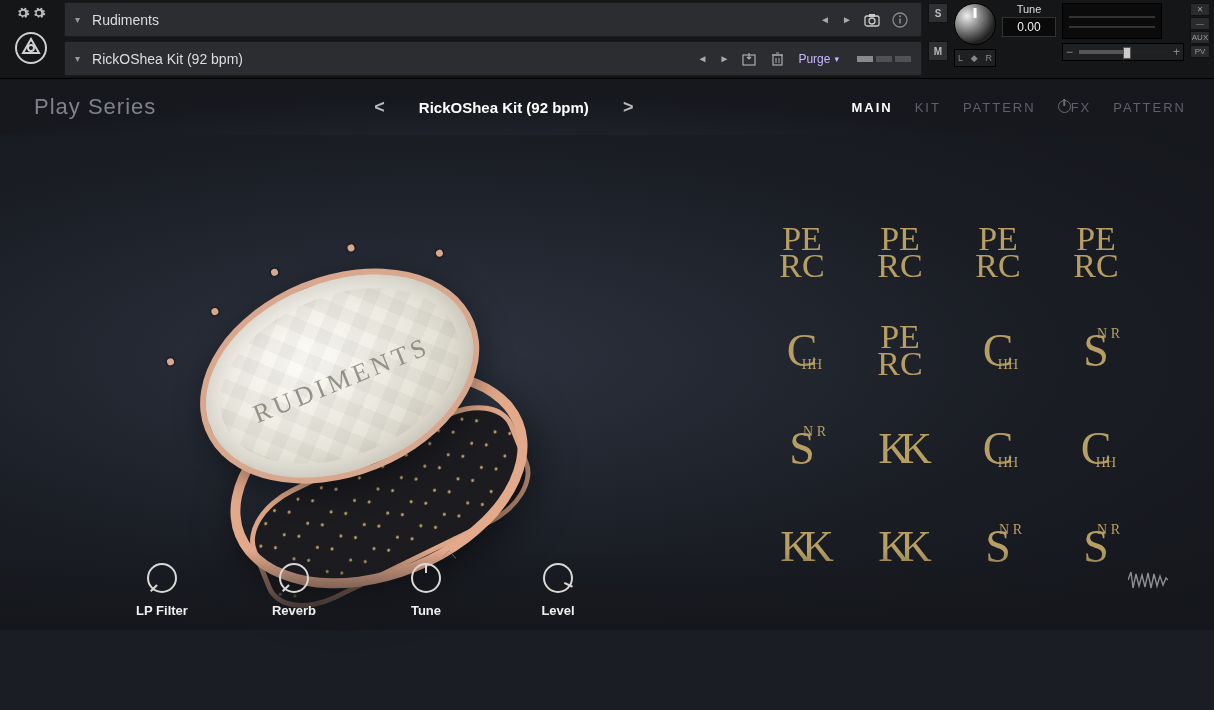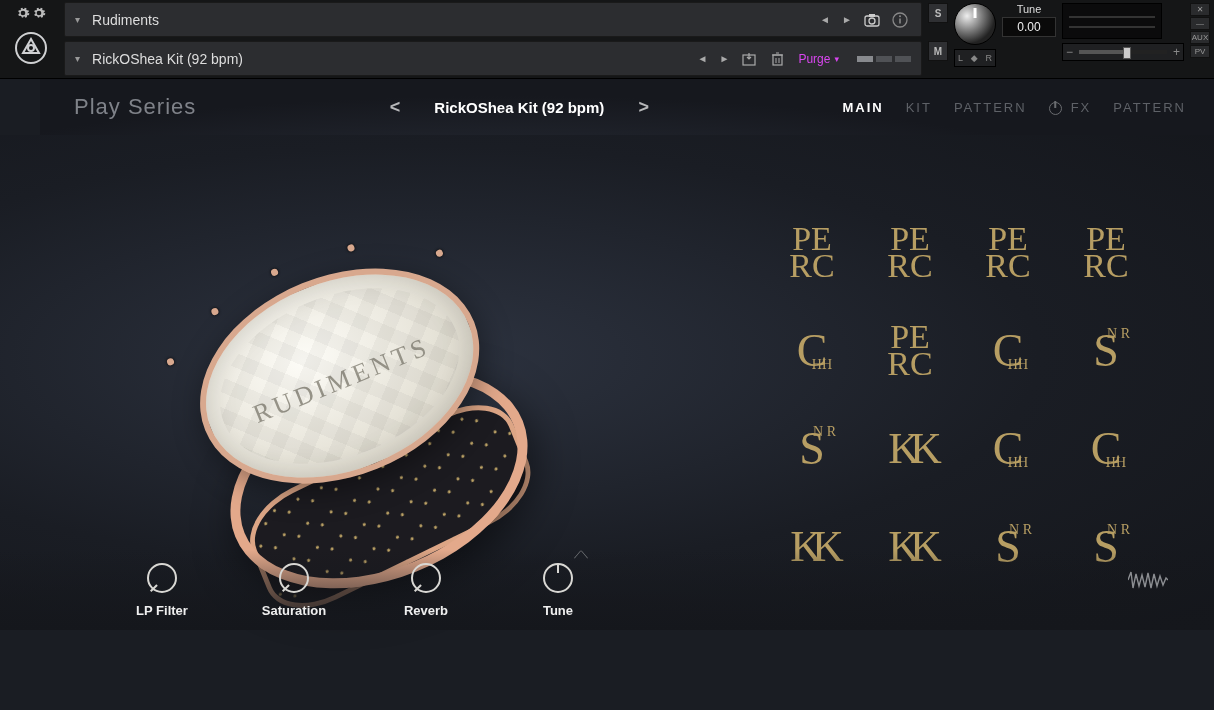--- a/index.html
+++ b/index.html
@@ -59,21 +59,21 @@
   .nav-arrow {
     width:16px; height:16px; display:inline-flex; align-items:center; justify-content:center;
     font-size:10px; color:#aaa; cursor:pointer;
   }
   .host-ico {
     width:22px; height:22px; display:flex; align-items:center; justify-content:center;
     color:#999; font-size:13px; cursor:pointer;
   }
   .purge-box {
     display:flex; align-items:center; gap:4px;
-    font-size:12px; color:#d946ef;
+    font-size:12px; color:#c4b5fd;
     padding:0 4px;
   }
   .meter-blocks { display:flex; gap:3px; margin-left:8px; }
   .meter-blocks span { width:16px; height:6px; background:#505256; }
   .meter-blocks span:first-child { background:#888a8e; }
 
   .host-right {
     width: 290px;
     display:flex;
     align-items:flex-start;
@@ -143,36 +143,35 @@
   .end-buttons div {
     background:#2a2b2d; border:1px solid #111; text-align:center; padding:1px 0;
     cursor:pointer;
   }
 
   
   .plugin-nav {
     height:56px; display:flex; align-items:center;
     padding:0 28px;
     background: radial-gradient(ellipse at 40% 200%, #2a2f3a, #16181e 60%);
-    margin-left: 40px;
   }
   .play-series {
     font-family: "Segoe UI Light", Arial; font-weight:200;
     font-size:22px; color:#7f8289; letter-spacing:1px;
     margin-left: 6px;
   }
   .preset-nav {
     flex:1; display:flex; align-items:center; justify-content:center; gap:34px;
     font-size:15px; color:#fff;
   }
   .preset-nav .chev { font-size:18px; color:#b7b8ba; cursor:pointer; font-weight: bold;}
   .tabs { display:flex; align-items:center; gap:22px; font-size:13px; letter-spacing:2px; }
   .tab { color:#5e6167; cursor:pointer; }
   .tab.active { color:#fff; font-weight:bold;text-align:center; }
-  .tab.fx { display:flex; align-items:flex-end; gap:9px; }
+  .tab.fx { display:flex; align-items:flex-start; gap:0; }
   .power-ico { width:13px; height:13px; border:1.5px solid #6a6c70; border-radius:50%; position:relative; }
   .power-ico::after { content:""; position:absolute; top:-2px; left:50%; width:1.5px; height:7px; background:#6a6c70; transform:translateX(-50%); }
 
   
   .main {
     position:relative;
     height:495px;
     background: radial-gradient(ellipse at 35% 45%, #2d3340 0%, #1a1d24 55%, #14161b 100%);
   }
   .drum-art {
@@ -218,21 +217,21 @@
     border: 5px solid #dca585;
     transform: skewY(-4deg);
   }
   .lug {
     position:absolute; width:7px; height:7px; border-radius:50%;
     background:#d8a88e; box-shadow: 0 0 3px #000;
   }
 
   
   .pad-grid {
-    position:absolute; right:60px; top:70px;
+    position:absolute; right:70px; top:70px;
     display:grid; grid-template-columns: repeat(4, 96px); grid-template-rows: repeat(4, 96px);
     gap:2px;
   }
   .pad {
     display:flex; align-items:center; justify-content:center;
     font-family:"Times New Roman", Georgia, serif;
     color:#b79e63;
     cursor:pointer;
     position:relative;
     line-height:0.78;
@@ -487,29 +486,29 @@
       </div>
   </div>
 
   <div class="knob-row">
     <div class="kn">
       <div class="kn-circle"></div>
         <div class="kn-label">LP Filter</div>
     </div>
     <div class="kn">
       <div class="kn-circle"></div>
-        <div class="kn-label">Saturation</div>
-    </div>
-    <div class="kn">
-      <div class="kn-circle"></div>
         <div class="kn-label">Reverb</div>
     </div>
     <div class="kn tune">
       <span class="mini-icon">⟋⟍</span>
       <div class="kn-circle"></div>
         <div class="kn-label">Tune</div>
     </div>
+    <div class="kn level">
+      <div class="kn-circle"></div>
+        <div class="kn-label">Level</div>
+    </div>
 
     <svg class="wave-ico" viewBox="0 0 40 20">
       <path d="M0 10 L3 2 L5 18 L8 4 L11 16 L14 5 L17 17 L20 3 L23 18 L26 4 L29 16 L32 6 L35 15 L38 8 L40 10" stroke="#8c8e92" stroke-width="1.4" fill="none"></path>
     </svg>
   </div>
 </div>
 
 </body></html>

